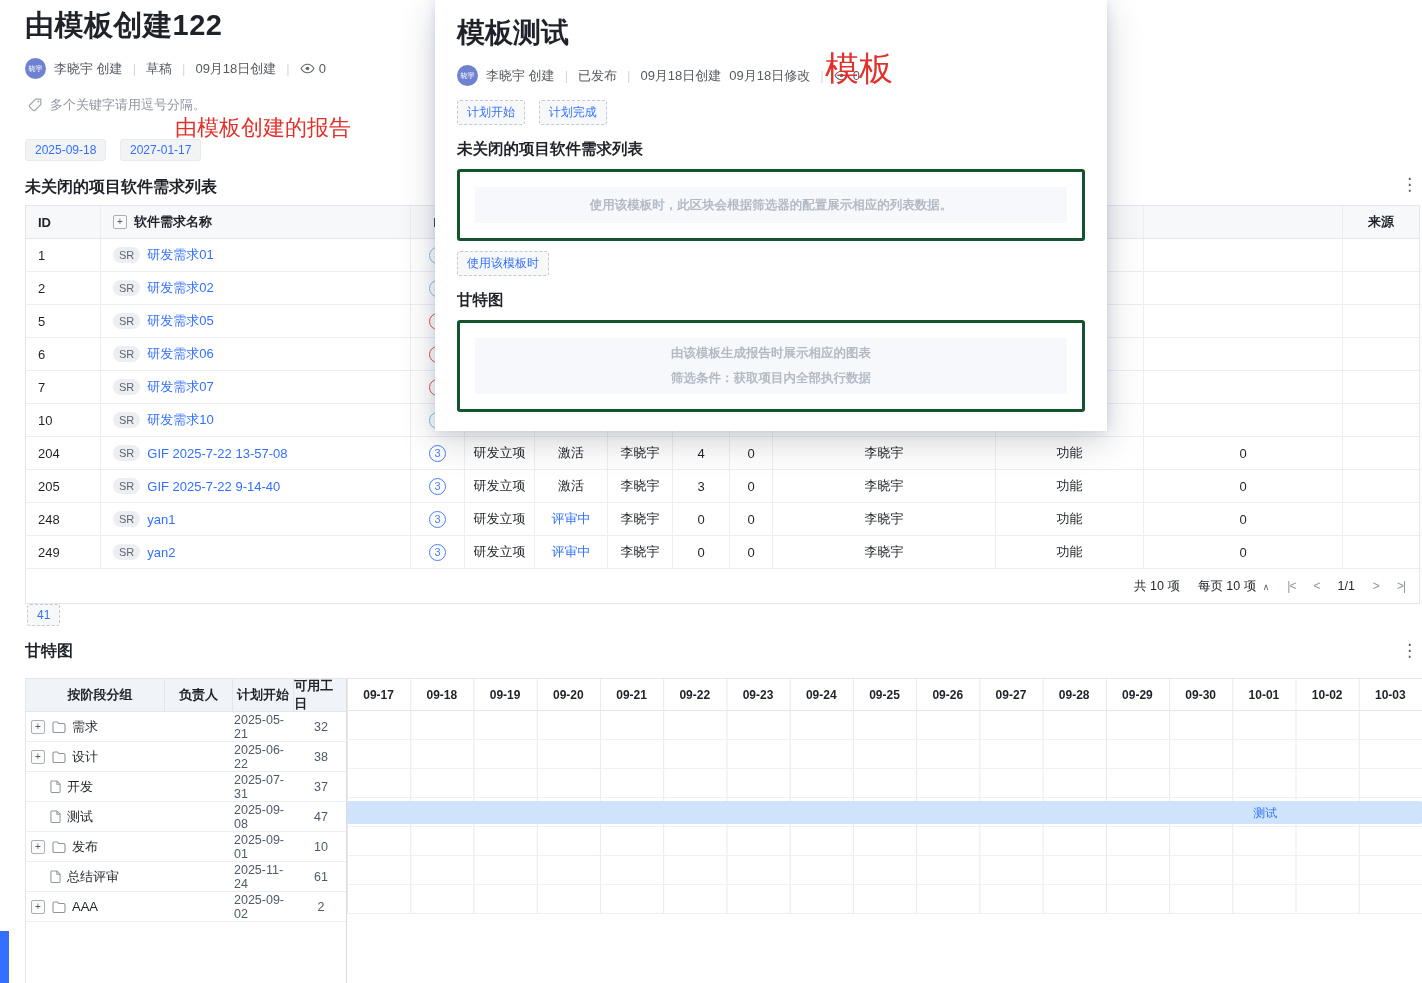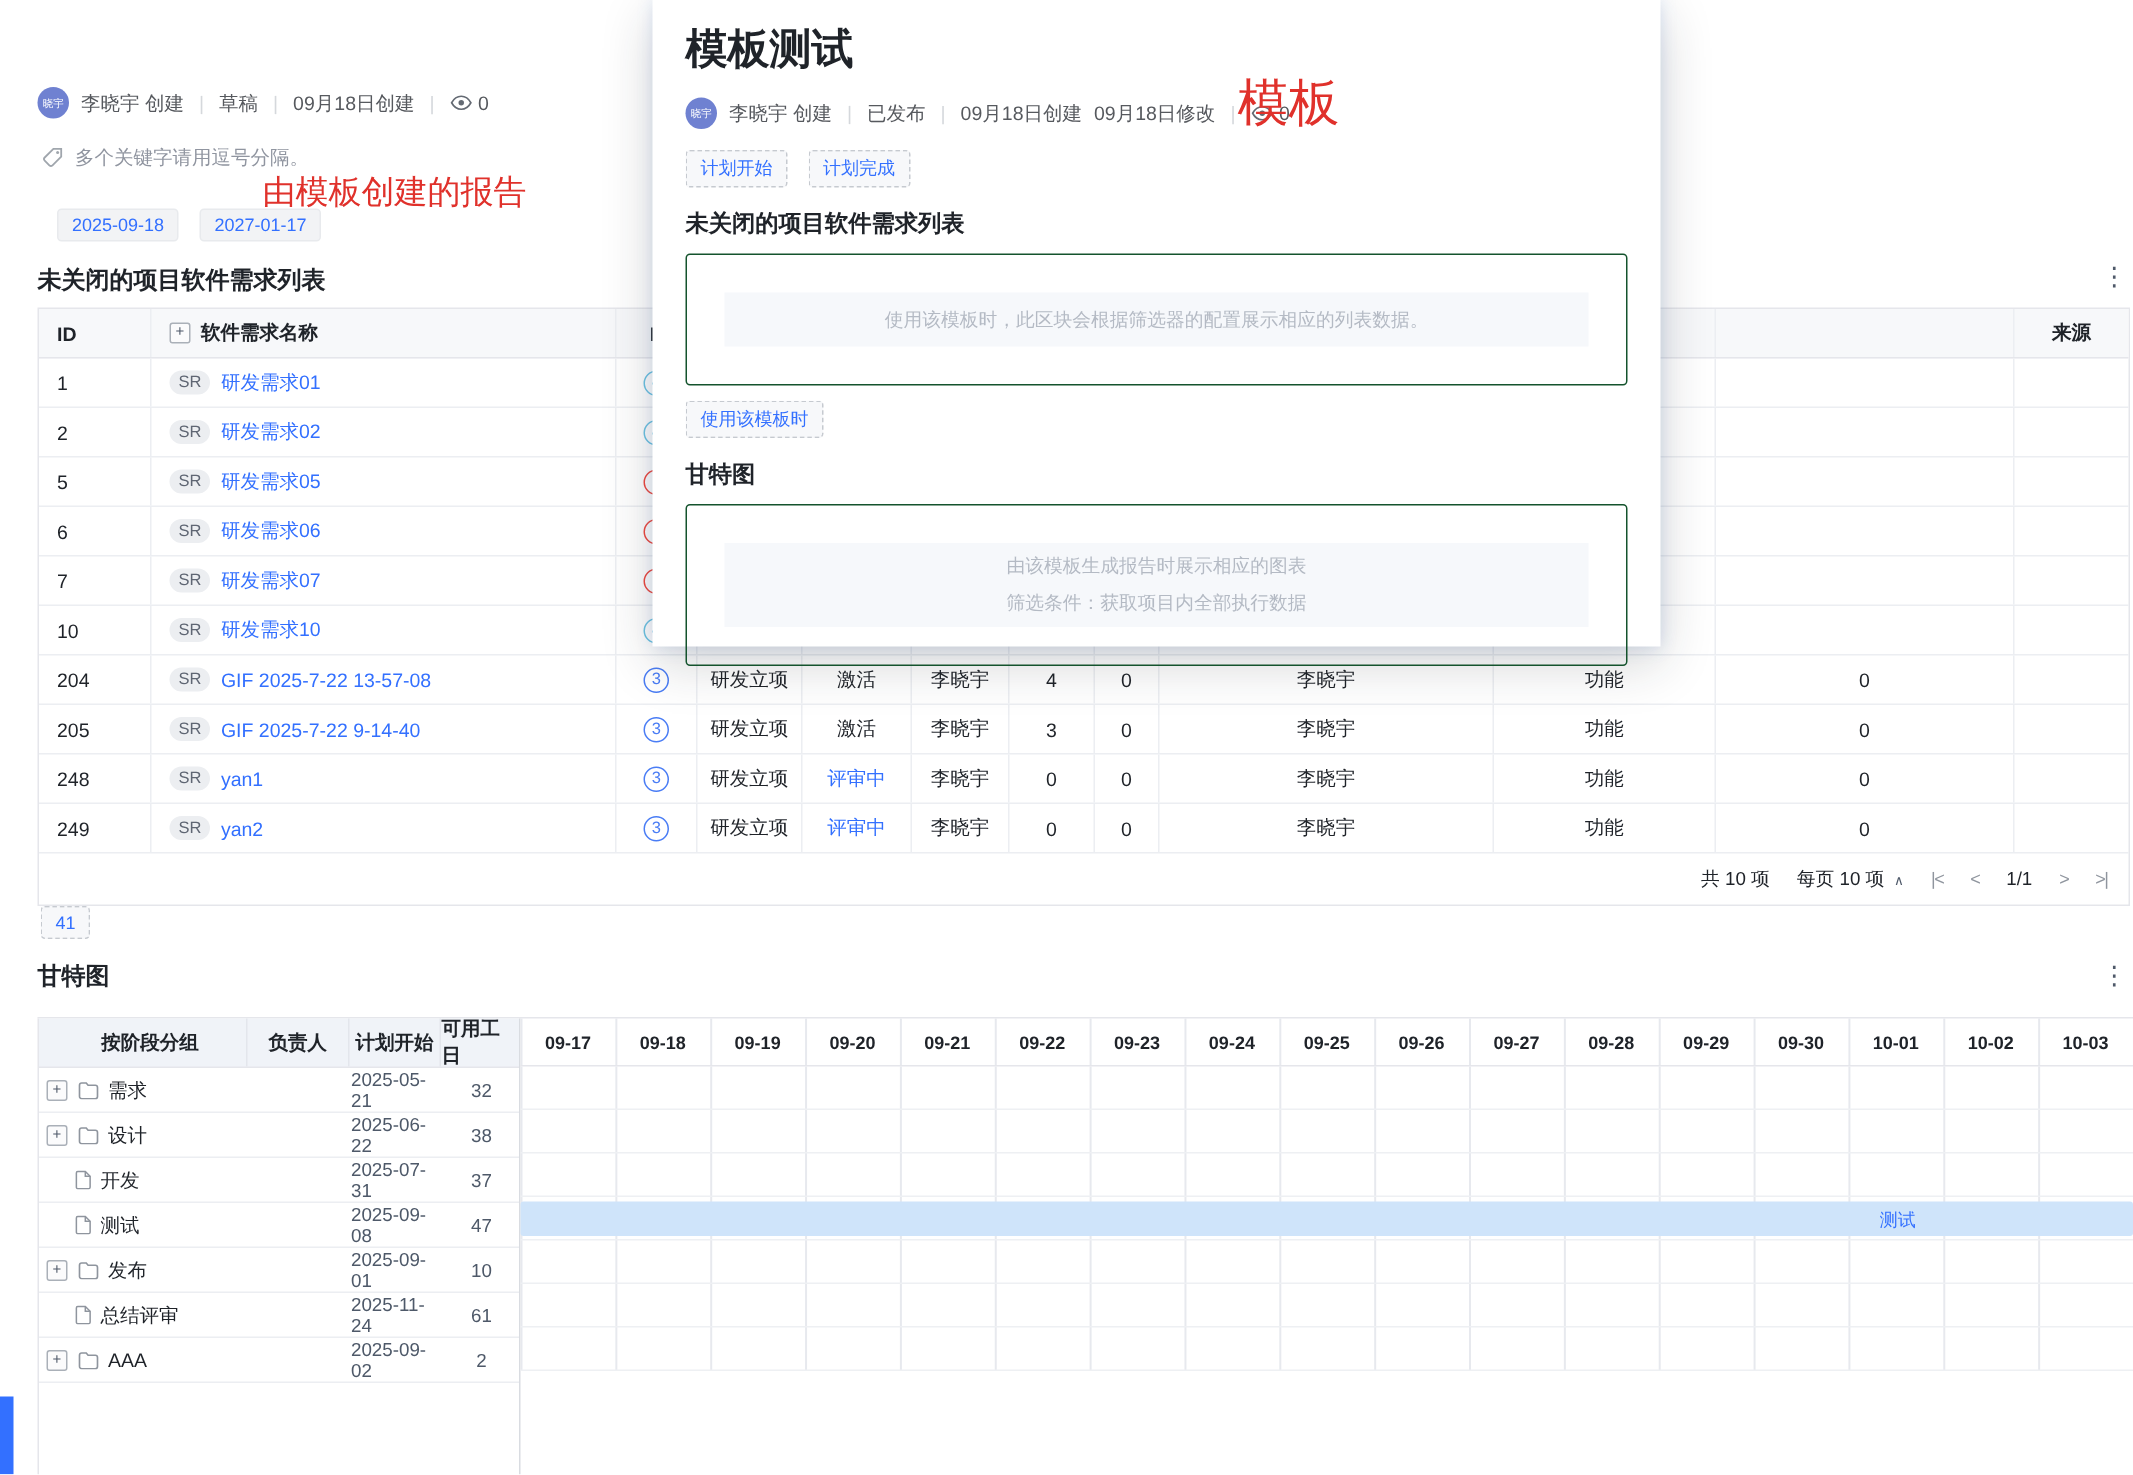--- a/index.html
+++ b/index.html
@@ -72,32 +72,33 @@
   .t-row{height:29px;border-bottom:1px solid #eef0f3;box-sizing:border-box;}
   .gantt-bar{position:absolute;left:0;width:100%;top:90px;height:23px;background:#cfe4fa;border-radius:2px;}
   .gantt-bar span{position:absolute;left:84.3%;top:4px;color:#3370ff;font-size:12px;}
 
   
   .modal{position:absolute;left:435px;top:0;width:672px;height:431px;background:#fff;z-index:10;
          box-shadow:0 10px 34px rgba(31,35,41,.2),0 0 10px rgba(110,150,220,.25);box-sizing:border-box;
          padding:14px 22px 0 22px;}
   .m-title{font-size:28px;font-weight:700;}
   .m-sec{font-size:15.5px;font-weight:700;margin:14px 0 9px 0;}
-  .ph-box{border:1px solid #14532d;border-radius:3px;padding:25px;}
+  .ph-box{border:3px solid #14532d;border-radius:3px;padding:15px;font-weight:bold;}
   .ph-inner{background:#f6f8fb;display:flex;flex-direction:column;align-items:center;justify-content:center;
             color:#b4bac4;font-size:12.5px;gap:8px;}
   .red2{font-weight:500;}
 
   .blue-strip{position:absolute;left:0;top:931px;width:9px;height:52px;background:#3370ff;}
 </style>
 </head>
 <body>
 
 <div class="page">
 
+  <div class="abs h1" style="left:25px;top:6px;">由模板创建122</div>
 
   <div class="abs meta" style="left:25px;top:58px;">
     <span class="avatar">晓宇</span>
     <span>李晓宇 创建</span>
     <span class="sep">|</span>
     <span>草稿</span>
     <span class="sep">|</span>
     <span>09月18日创建</span>
     <span class="sep">|</span>
     <span class="eye">
@@ -112,21 +113,21 @@
   <div class="abs kw" style="left:28px;top:96px;">
     <svg viewBox="0 0 14 14" width="14" height="14">
         <path d="M7.6 1.2 1.8 7a1.5 1.5 0 0 0 0 2.1l3.1 3.1a1.5 1.5 0 0 0 2.1 0l5.8-5.8V1.2H7.6z" fill="none" stroke="#a0a6ad" stroke-width="1.2"></path>
         <circle cx="10.4" cy="3.6" r="1" fill="#a0a6ad"></circle>
       </svg>
     <span>多个关键字请用逗号分隔。</span>
   </div>
 
   <div class="abs red-note" style="left:175px;top:113px;font-size:22px;color:#e0312b;">由模板创建的报告</div>
 
-  <div class="abs" style="left:38px;top:139px;">
+  <div class="abs" style="left:25px;top:139px;">
     <span class="chip">2025-09-18</span>
     <span class="chip">2027-01-17</span>
   </div>
 
   <div class="abs sec-title" style="left:25px;top:177px;">未关闭的项目软件需求列表</div>
   <div class="abs more" style="left:1401px;top:178px;">⋮</div>
 
   <div class="abs tbl" style="left:25px;top:205px;width:1393px;">
     <div class="thead" id="req-thead">
         <div class="th al" style="width: 75px; text-align: right;">

